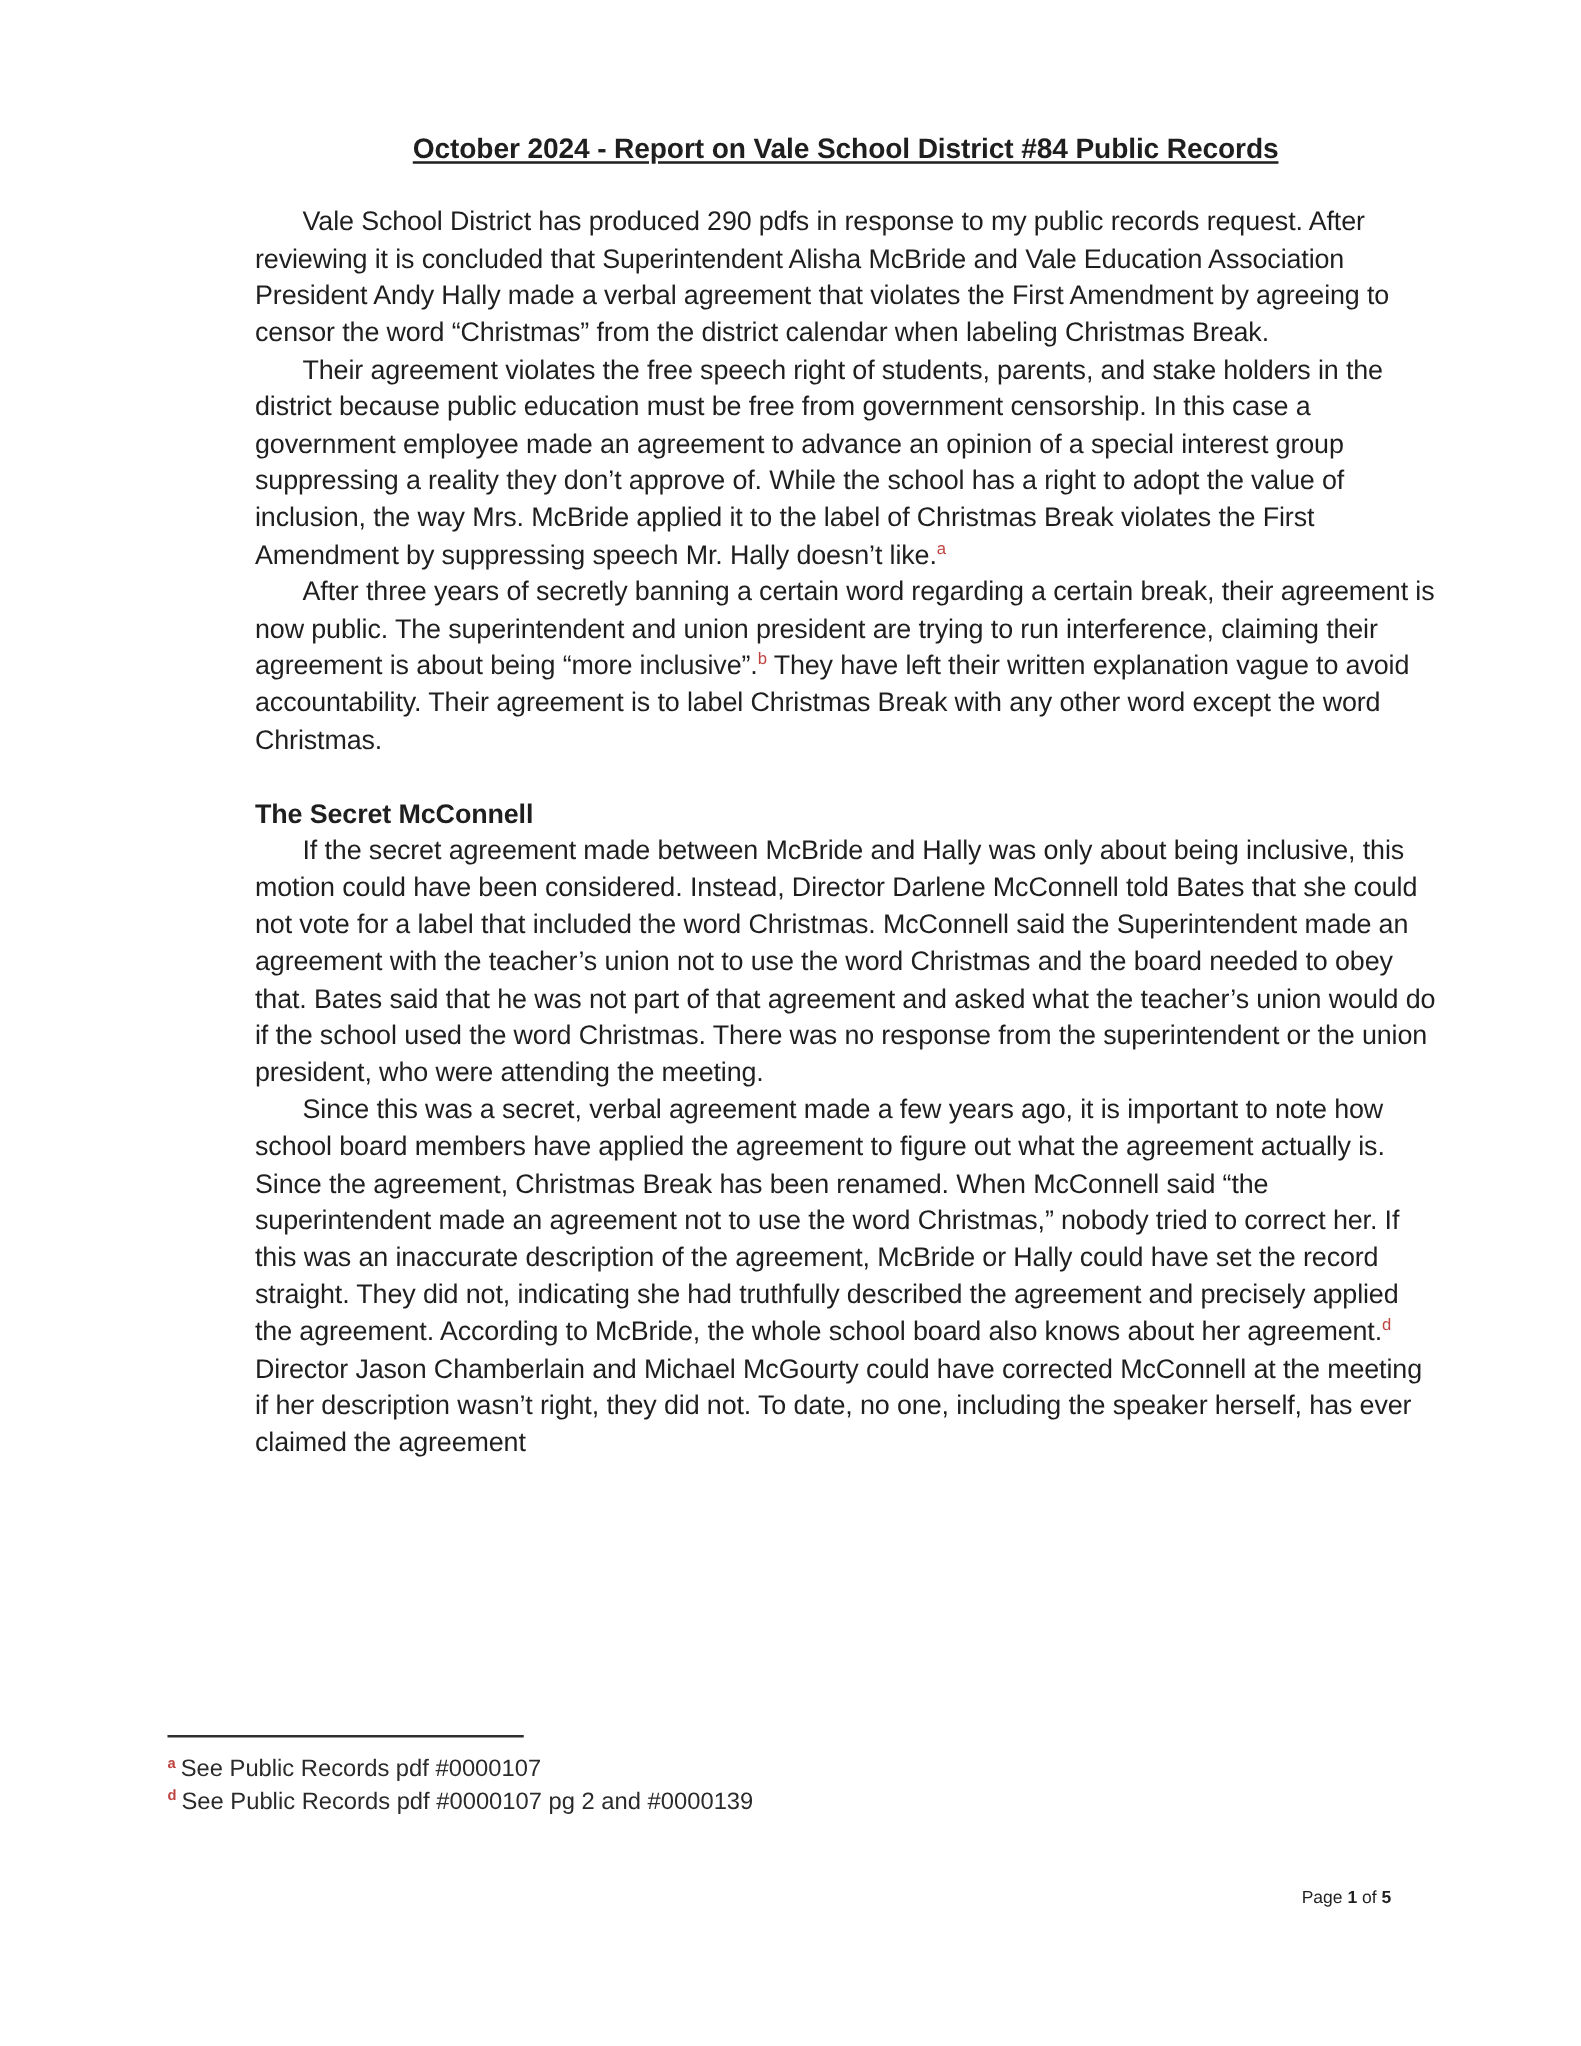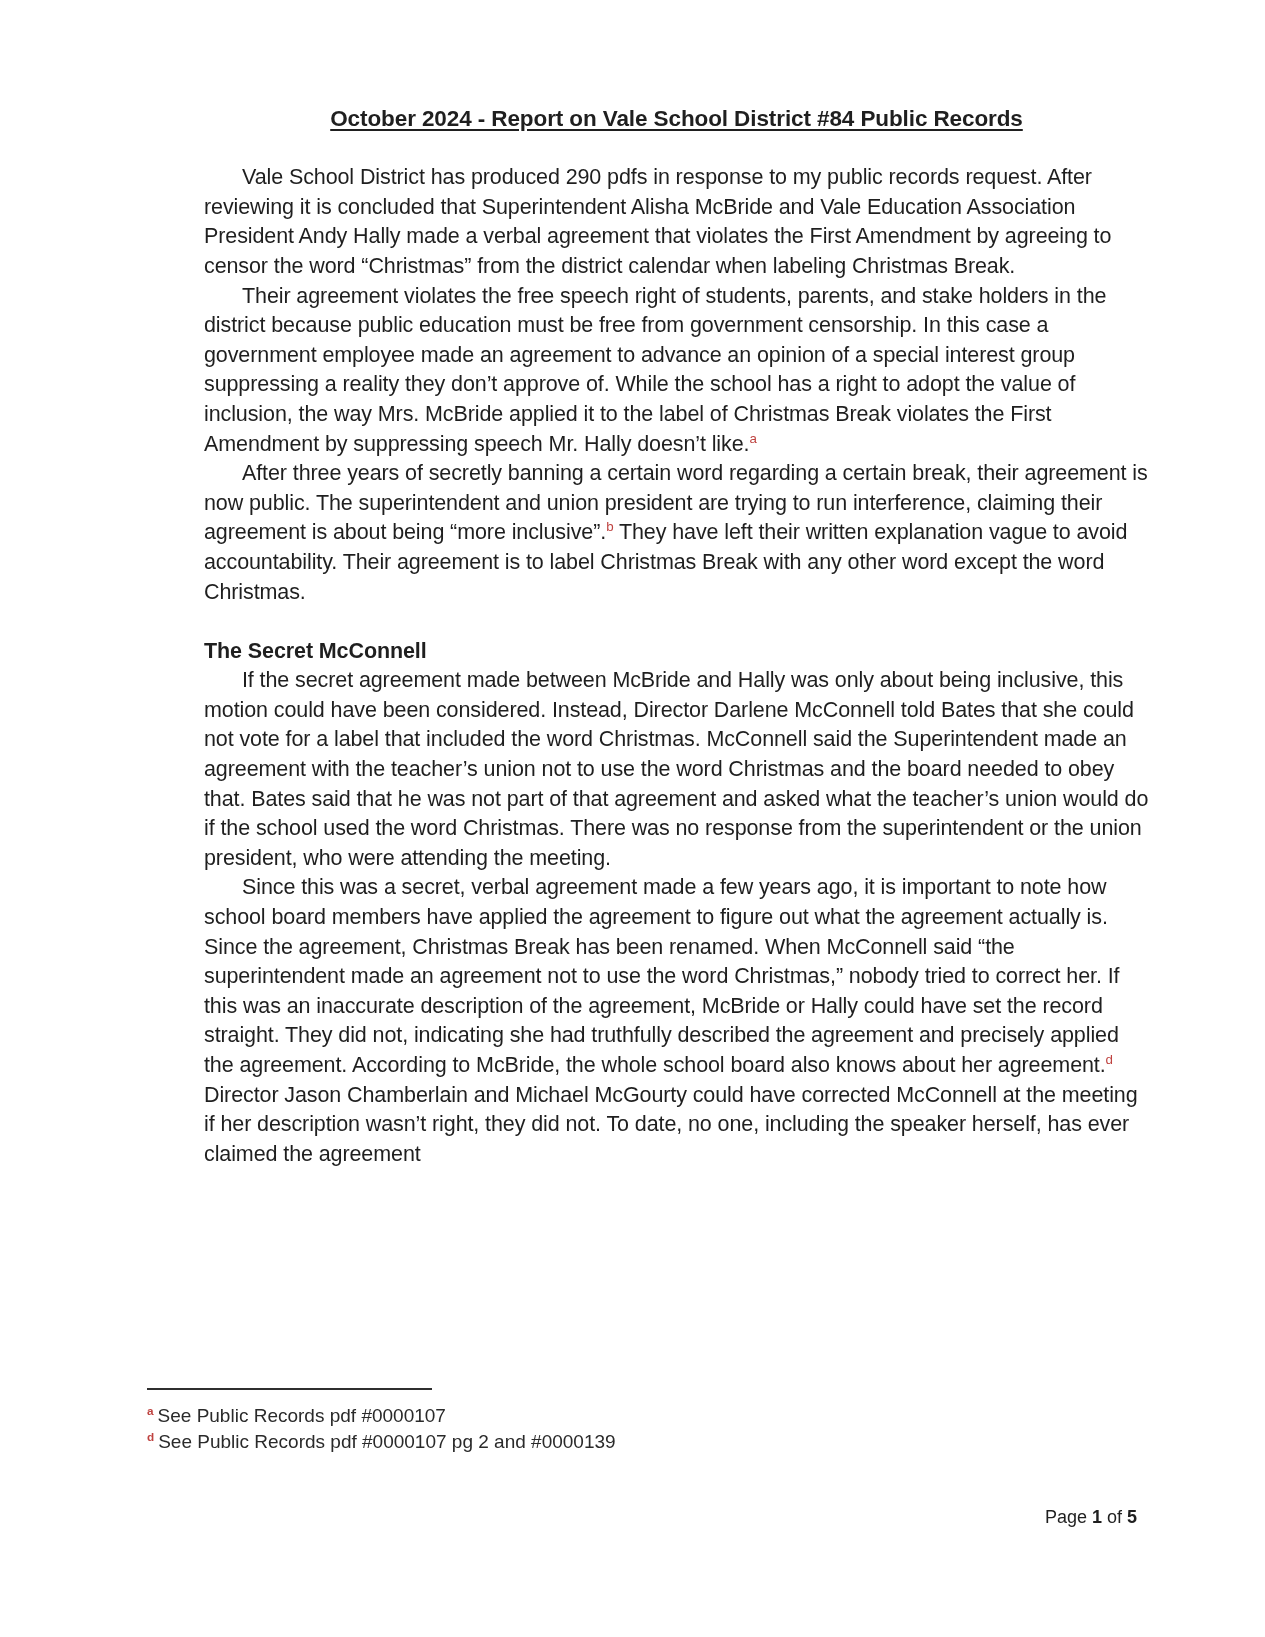--- a/index.html
+++ b/index.html
@@ -50,42 +50,42 @@
   sup {
     font-size: 0.62em;
     line-height: 0;
     vertical-align: super;
   }
   .ref { color: var(--ref-color); }
   .it { }
   .bd { font-weight: 700; }
   .footnotes {
     position: absolute;
-    left: 147px;
+    left: 134px;
     top: 1388px;
     width: 945px;
     font-size: 19px;
     line-height: 26.4px;
     color: #2a2a2a;
   }
   .fn-rule {
     width: 285px;
     border: 0;
     border-top: 2px solid #2f2f2f;
     margin: 0 0 13px 0;
   }
   .footnote sup {
     font-weight: 700;
     margin-right: 4px;
   }
   .page-footer {
     position: absolute;
     top: 1503px;
-    right: 128px;
-    font-size: 18px;
+    right: 152px;
+    font-size: 14px;
     line-height: 29px;
     text-align: center;
   }
 </style>
 </head>
 <body>
 
 <div class="page">
   <div class="content">
 

